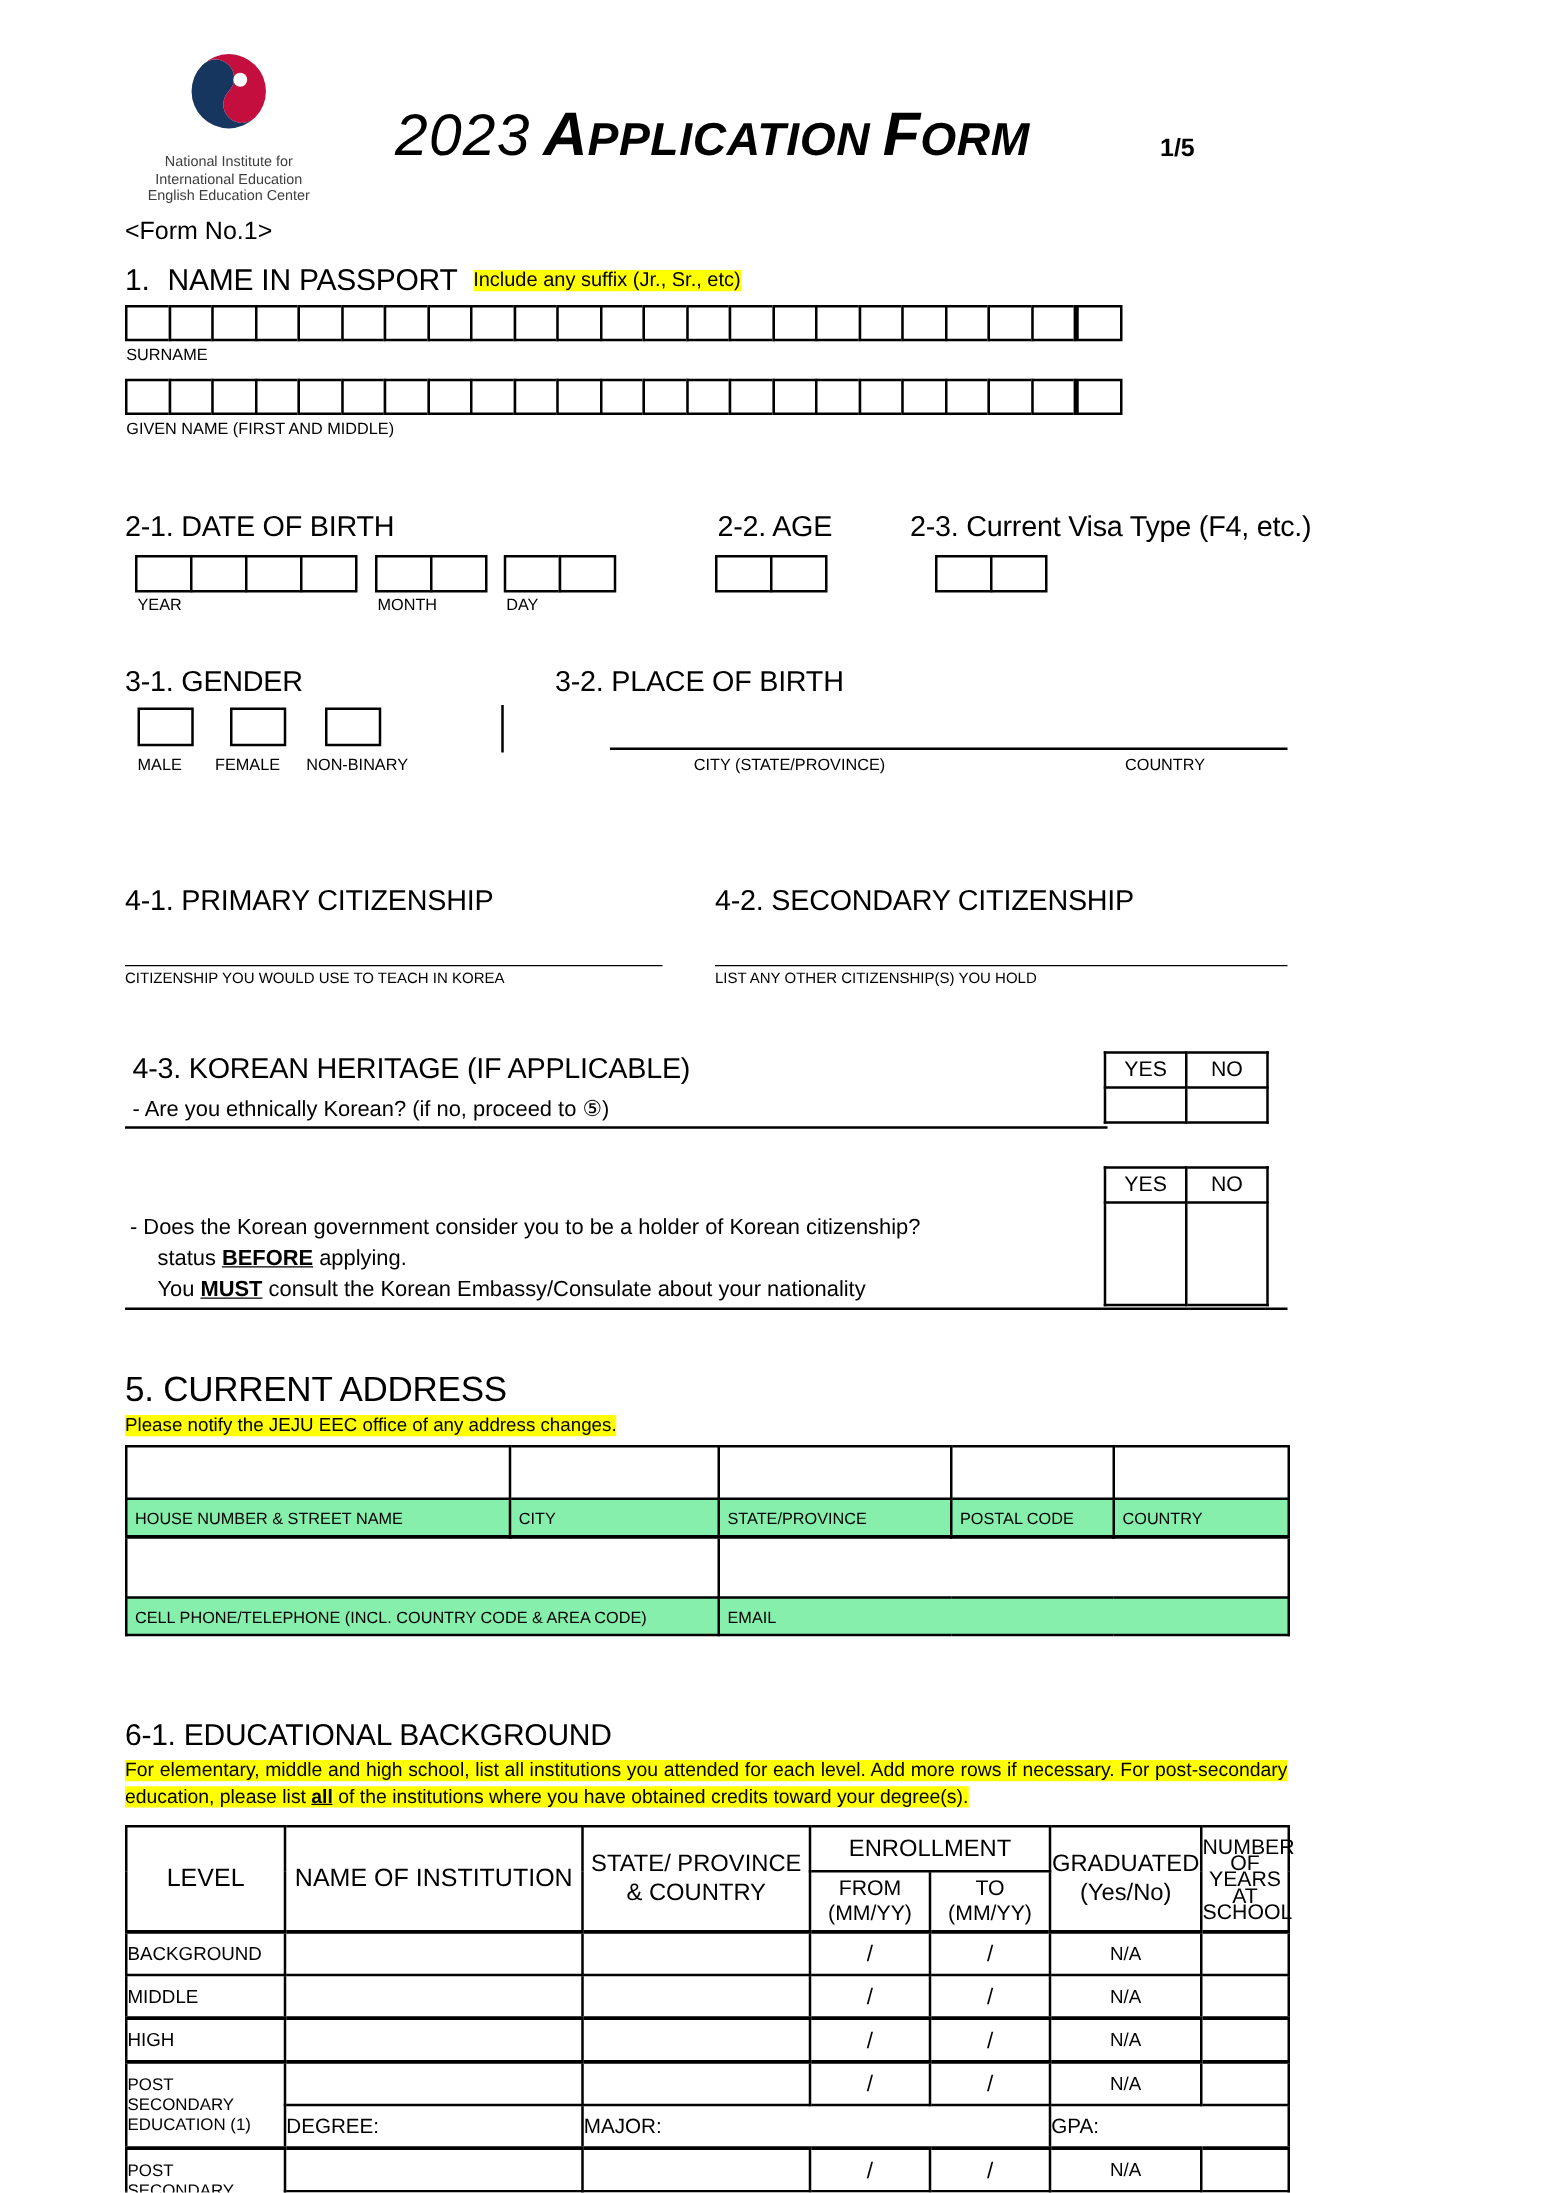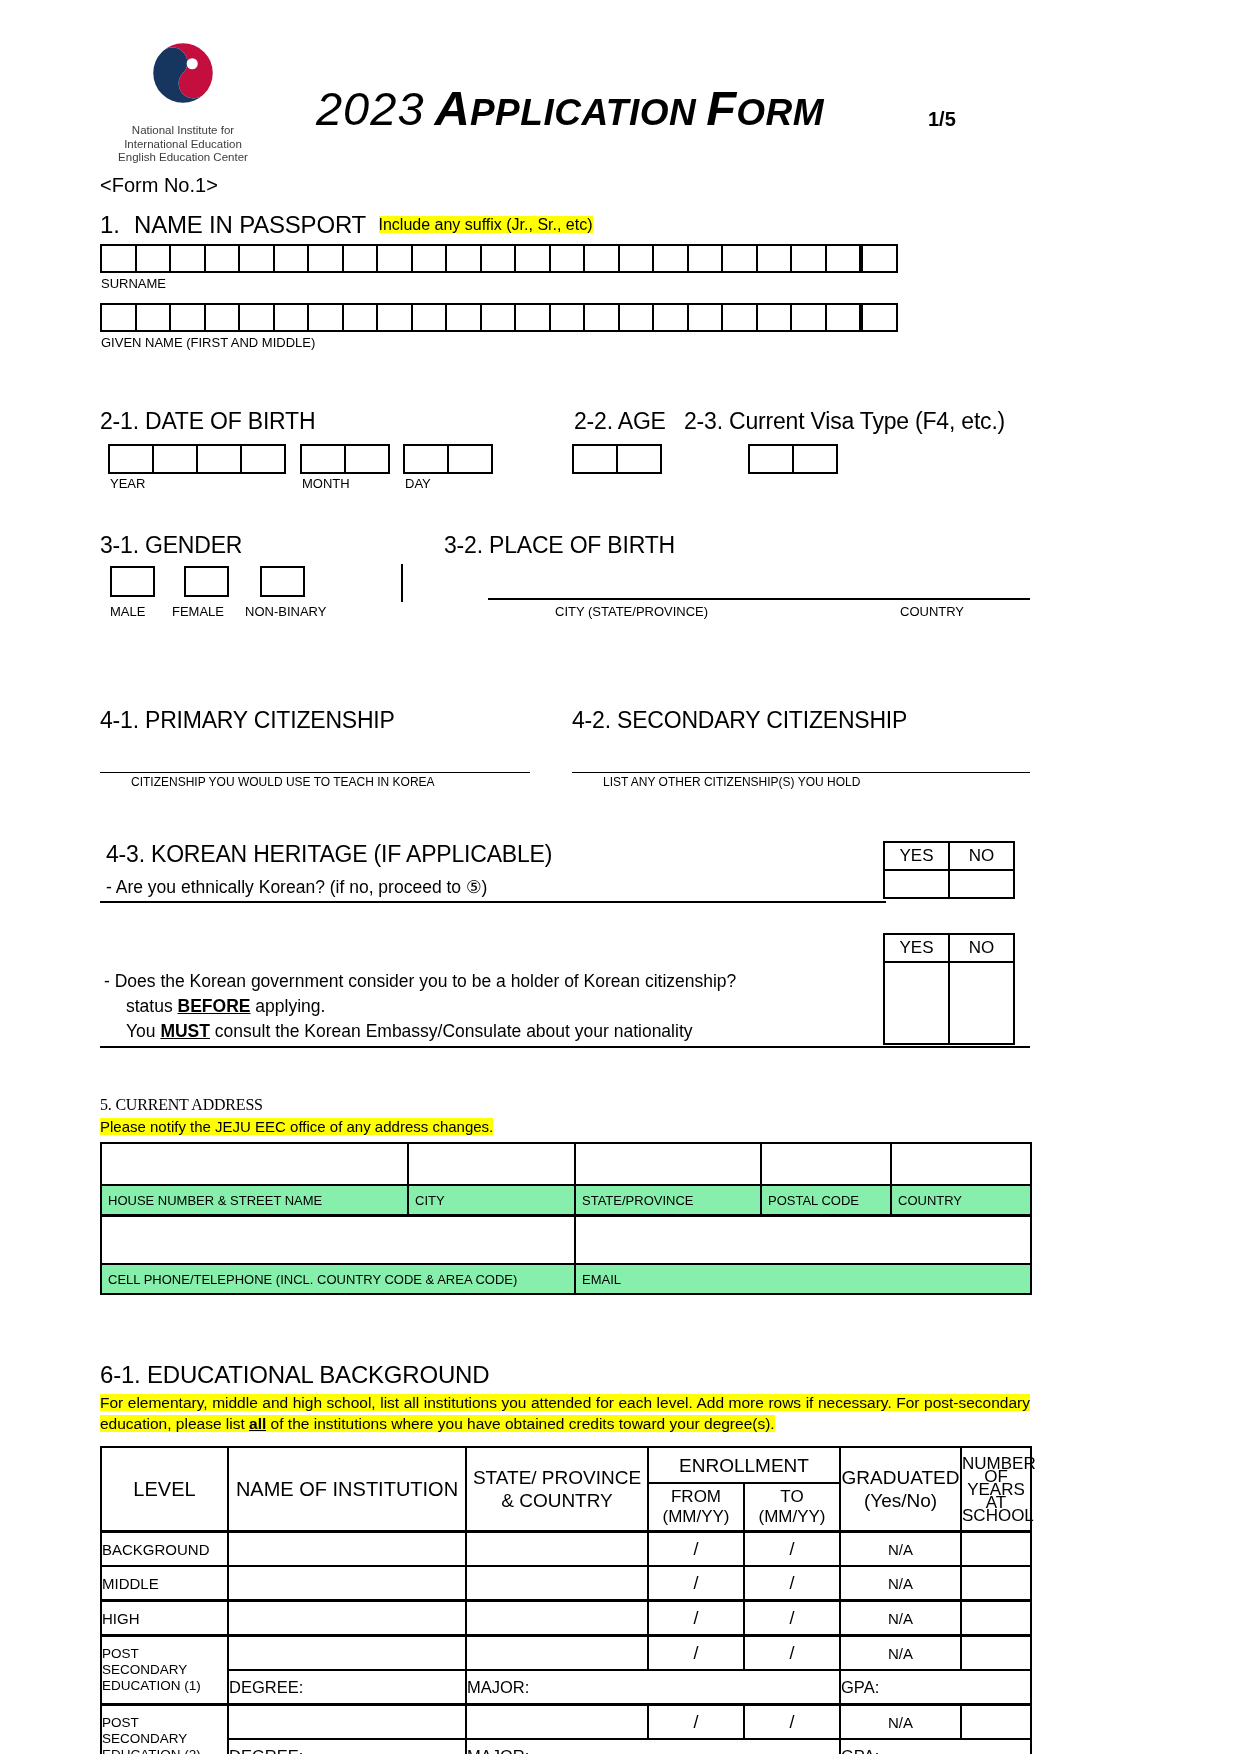--- a/index.html
+++ b/index.html
@@ -47,21 +47,21 @@
   .ctrl-row{position:relative;height:34px;margin-top:6px;}
   .chk{position:absolute;top:0;width:41px;height:27px;border:2px solid #000;background:#fff;}
   .vline{position:absolute;top:-2px;width:2px;height:38px;background:#000;}
   .pob-line{position:absolute;left:388px;right:0;bottom:0;border-bottom:2px solid #000;}
   .lab-row{position:relative;height:17px;margin-top:4px;}
   .lab-row span{position:absolute;font-size:13px;white-space:nowrap;}
 
   
   .cit-lines{position:relative;height:24px;margin-top:14px;}
   .cit-line{position:absolute;bottom:0;border-bottom:1.5px solid #000;height:24px;}
-  .cit-caps{position:relative;height:16px;margin-top:2px;margin-left:31px;}
+  .cit-caps{position:relative;height:16px;margin-top:2px;}
   .cit-caps span{position:absolute;font-size:12px;white-space:nowrap;}
 
   
   .yn{position:absolute;right:15px;top:0;border-collapse:collapse;}
   .yn td{border:2px solid #000;width:63px;text-align:center;font-size:17px;padding:0;background:#fff;}
   .yn .yn-h{height:26px;}
   .yn .yn-e1{height:26px;}
   .yn .yn-e2{height:80px;}
 
   .blk43{position:relative;height:62px;margin-top:50px;}
@@ -185,21 +185,21 @@
         <div class="gc"></div>
         <div class="gc sfx"></div>
       </div>
     <div class="grid-label">GIVEN NAME (FIRST AND MIDDLE)</div>
   </div>
 
   <div style="margin-top:58px;">
     <div class="hrow">
       <span class="sec-title" style="left:0;">2-1. DATE OF BIRTH</span>
       <span class="sec-title" style="left:474px;">2-2. AGE</span>
-      <span class="sec-title" style="left:584px;">2-3. Current Visa Type (F4, etc.)</span>
+      <span class="sec-title" style="left:628px;">2-3. Current Visa Type (F4, etc.)</span>
     </div>
     <div class="boxrow">
       <div class="bgroup" style="left:8px;">
         <div class="bg-c"></div>
           <div class="bg-c"></div>
           <div class="bg-c"></div>
           <div class="bg-c"></div>
       </div>
       <div class="bgroup" style="left:200px;">
         <div class="bg-c"></div>
@@ -299,21 +299,21 @@
       <div class="gov-ind">
         <span>status </span><span class="bu">BEFORE</span><span> applying.</span>
       </div>
       <div class="gov-ind">
         <span>You </span><span class="bu">MUST</span><span> consult the Korean Embassy/Consulate about your nationality</span>
       </div>
     </div>
   </div>
 
   <div style="margin-top:48px;">
-    <div class="sec-title" style="font-size:16px;font-family:Liberation Serif, serif;">5. CURRENT ADDRESS</div>
+    <div class="sec-title" style="font-size:28px;">5. CURRENT ADDRESS</div>
     <span class="hl s5-note">Please notify the JEJU EEC office of any address changes.</span>
     <table class="addr">
       <colgroup>
           <col style="width:307px">
           <col style="width:167px">
           <col style="width:186px">
           <col style="width:130px">
           <col style="width:140px">
         </colgroup>
       <tbody>

